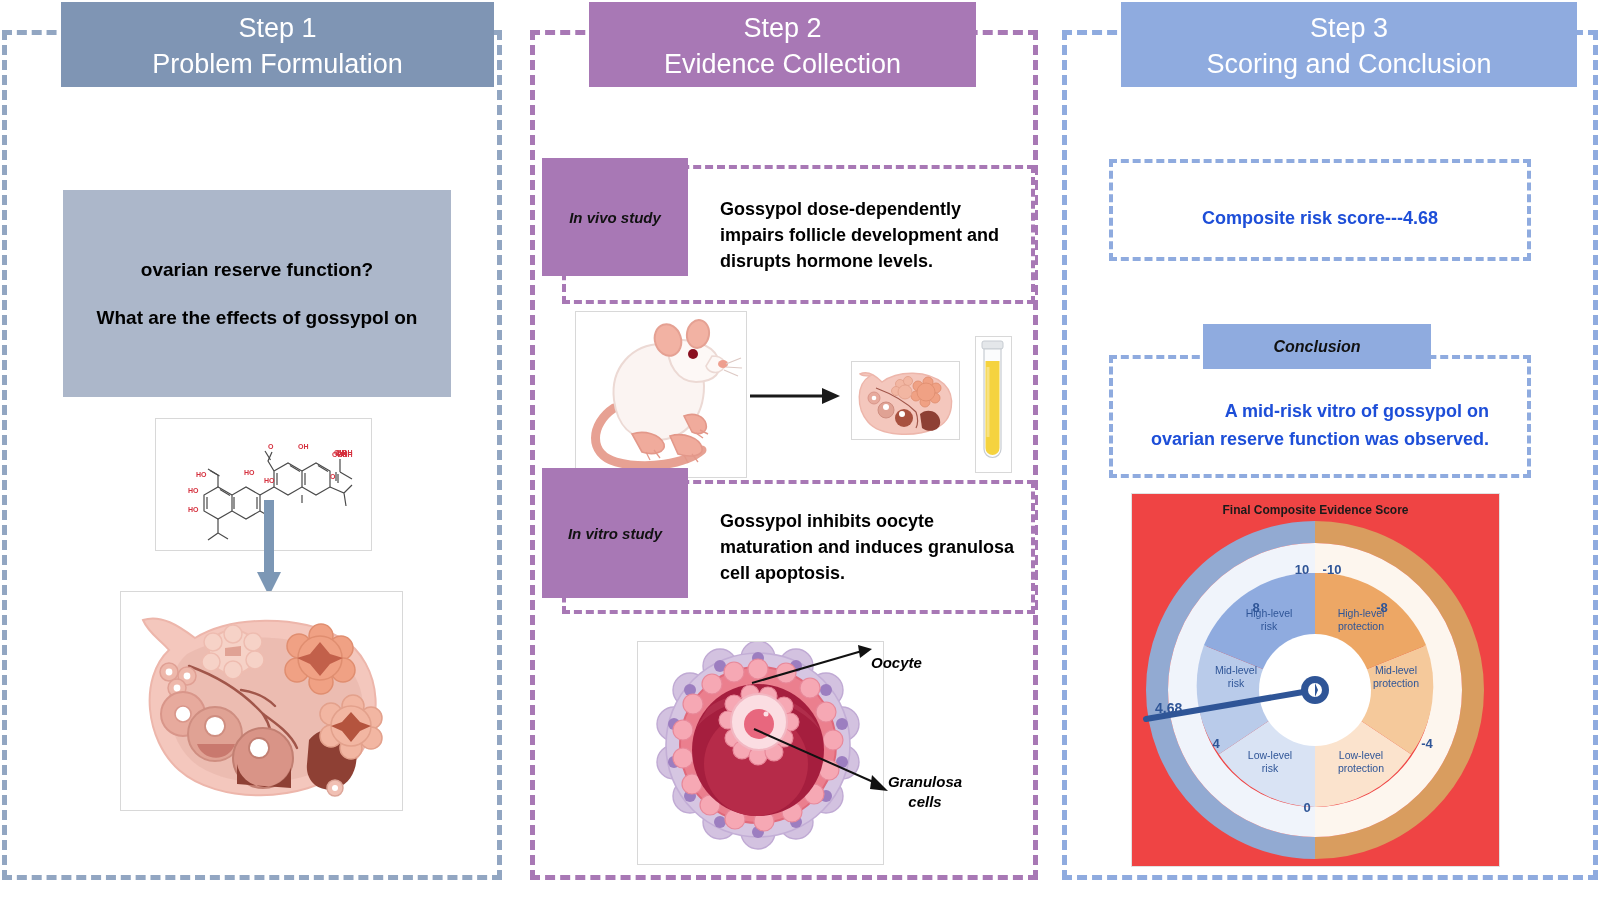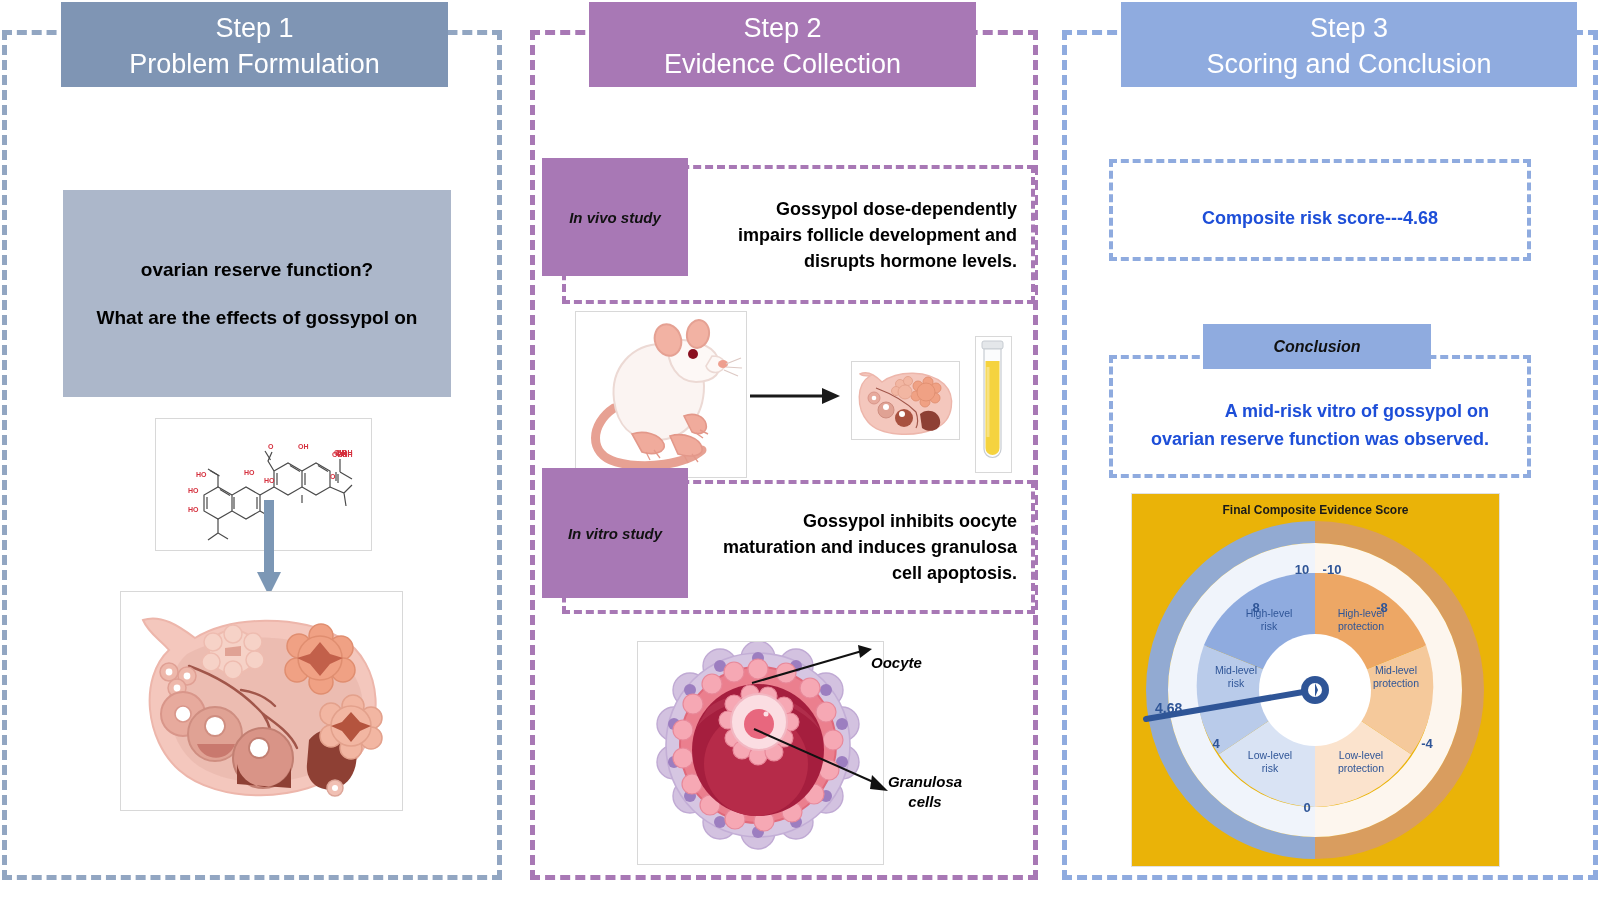--- a/index.html
+++ b/index.html
@@ -11,21 +11,21 @@
   .panel-border{position:absolute;left:0;top:0;right:0;bottom:0;box-sizing:border-box;border-style:dashed;border-width:5px;}
   #panel1{left:2px;top:30px;width:500px;height:850px;}
   #panel1 .panel-border{border-color:#92a6c2;}
   #panel2{left:530px;top:30px;width:508px;height:850px;}
   #panel2 .panel-border{border-color:#a878b5;}
   #panel3{left:1062px;top:30px;width:536px;height:850px;}
   #panel3 .panel-border{border-color:#8fabdf;}
 
   .step-header{position:absolute;box-sizing:border-box;text-align:center;color:#ffffff;
     font-size:27px;line-height:36px;padding-top:8px;font-weight:400;z-index:5;}
-  #hdr1{left:61px;top:2px;width:387px;height:85px;background:#7f95b4;}
+  #hdr1{left:61px;top:2px;width:433px;height:85px;background:#7f95b4;}
   #hdr2{left:589px;top:2px;width:387px;height:85px;background:#a878b5;}
   #hdr3{left:1121px;top:2px;width:456px;height:85px;background:#8fabdf;}
 
   
   .question-box{position:absolute;left:63px;top:190px;width:388px;height:207px;background:#acb7ca;
     box-sizing:border-box;display:flex;align-items:center;justify-content:center;}
   .question-text{font-size:19px;font-weight:bold;color:#000;text-align:center;line-height:48px;padding:0 16px;}
 
   .chem-box{position:absolute;left:155px;top:418px;width:215px;height:131px;background:#fff;border:1px solid #d8d8d8;}
 
@@ -34,42 +34,42 @@
   .ovary-box{position:absolute;left:120px;top:591px;width:281px;height:218px;background:#fff;border:1px solid #d8d8d8;}
 
   
   .ev-block{position:absolute;box-sizing:border-box;border:4px dashed #a878b5;background:#fff;}
   #ev1{left:562px;top:165px;width:473px;height:139px;}
   #ev2{left:562px;top:480px;width:473px;height:134px;}
   .ev-tag{position:absolute;left:-24px;top:-11px;width:146px;height:118px;background:#a878b5;
     display:flex;align-items:center;justify-content:center;color:#111;font-size:15px;font-weight:bold;font-style:italic;}
   #ev2 .ev-tag{top:-16px;height:130px;}
   .ev-text{position:absolute;left:146px;top:0;right:6px;bottom:0;display:flex;align-items:center;justify-content:center;
-    text-align:right;font-size:18px;font-weight:bold;color:#000;line-height:26px;padding:0 8px;box-sizing:border-box;}
+    text-align:left;font-size:18px;font-weight:bold;color:#000;line-height:26px;padding:0 8px;box-sizing:border-box;}
 
   .rat-box{position:absolute;left:575px;top:311px;width:170px;height:165px;background:#fff;border:1px solid #d8d8d8;}
   .arrow-mid{position:absolute;left:750px;top:385px;width:90px;height:22px;}
   .ovary-sm-box{position:absolute;left:851px;top:361px;width:107px;height:77px;background:#fff;border:1px solid #d8d8d8;}
   .tube-box{position:absolute;left:975px;top:336px;width:35px;height:135px;background:#fff;border:1px solid #d8d8d8;}
 
   .follicle-box{position:absolute;left:637px;top:641px;width:245px;height:222px;background:#fff;border:1px solid #d8d8d8;}
   .lbl-oocyte{position:absolute;left:871px;top:654px;font-size:15px;font-weight:bold;font-style:italic;color:#000;}
   .lbl-granulosa{position:absolute;left:880px;top:772px;font-size:15px;font-weight:bold;font-style:italic;color:#000;
     text-align:center;line-height:20px;width:90px;}
 
   
   .sub-block{position:absolute;box-sizing:border-box;border:4px dashed #8fabdf;background:transparent;}
   #sc-block{left:1109px;top:159px;width:422px;height:102px;}
   #cn-block{left:1109px;top:355px;width:422px;height:123px;}
   .sub-tag{position:absolute;left:90px;top:-35px;width:228px;height:45px;background:#8fabdf;
     display:flex;align-items:center;justify-content:center;color:#111;font-size:16px;font-weight:bold;font-style:italic;z-index:3;}
   .sub-text{position:absolute;left:0;top:16px;right:0;bottom:0;display:flex;align-items:center;justify-content:center;
     text-align:right;font-size:18px;font-weight:bold;color:#1d4ed8;line-height:28px;padding:0 10px;box-sizing:border-box;}
 
-  .gauge-card{position:absolute;left:1131px;top:493px;width:367px;height:372px;background:#eab308;border:1px solid #e2e2e2;}
+  .gauge-card{position:absolute;left:1131px;top:493px;width:367px;height:372px;background:#ef4444;border:1px solid #e2e2e2;}
   .gauge-title{position:absolute;left:0;top:9px;width:100%;text-align:center;font-size:12px;font-weight:bold;color:#1a1a1a;}
   .gauge-svg{position:absolute;left:0;top:22px;}
   .score-callout{position:absolute;left:1155px;top:700px;font-size:14px;font-weight:bold;color:#2f5597;}
 </style>
 </head>
 <body>
 
 <div class="figure">
 
   <div class="panel" id="panel1">

